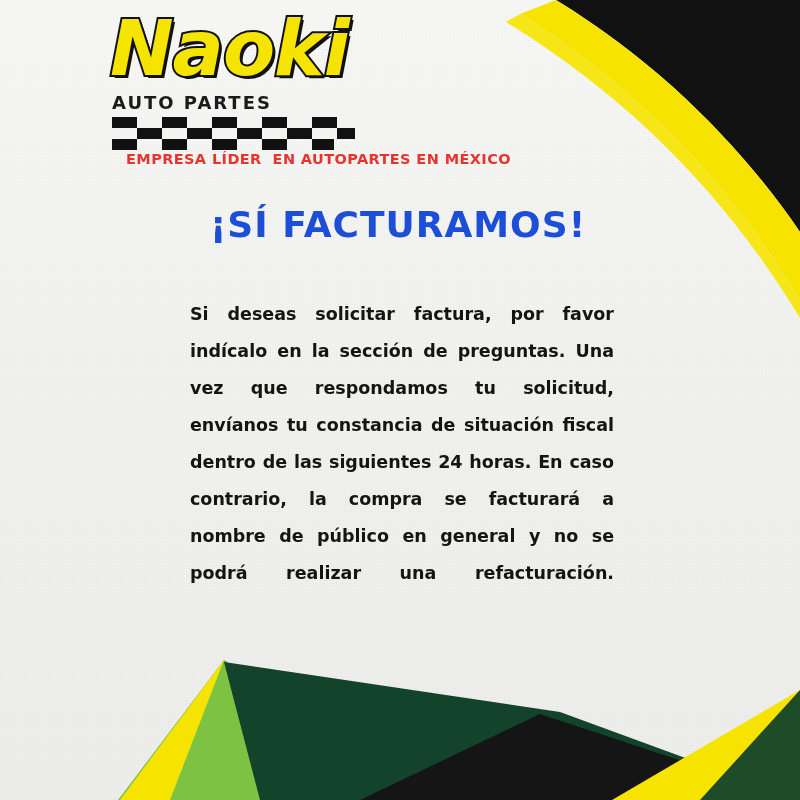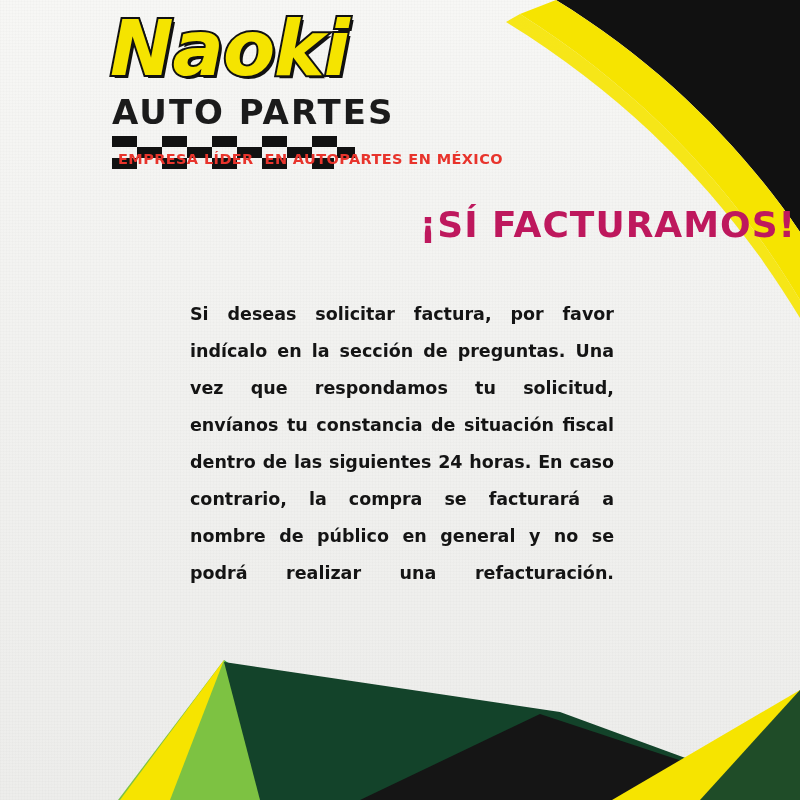--- a/index.html
+++ b/index.html
@@ -55,56 +55,56 @@
     -webkit-text-stroke: 4px #111111;
     paint-order: stroke fill;
     text-shadow: 3px 3px 0 #111111;
     margin: 0;
     padding: 0 0 0 22px;
   }
 
   .logo-sub {
     font-family: "DejaVu Sans", sans-serif;
     font-weight: bold;
-    font-size: 34px;
+    font-size: 18px;
     letter-spacing: 2px;
     color: #1b1b1b;
     margin: 2px 0 0 24px;
   }
 
   .checker {
     margin: 4px 0 0 24px;
     width: 250px;
     height: 34px;
   }
 
   .tagline {
     position: absolute;
-    left: 118px;
+    left: 126px;
     top: 151px;
     font-family: "DejaVu Sans", sans-serif;
     font-weight: bold;
     font-size: 14.5px;
     letter-spacing: 0.4px;
     color: #e8342c;
     white-space: pre;
   }
 
   
   .headline {
     position: absolute;
     left: 0;
     right: 4px;
     top: 204px;
-    text-align: right;
+    text-align: center;
     font-family: "DejaVu Sans", sans-serif;
     font-weight: bold;
     font-size: 36px;
     letter-spacing: 1px;
-    color: #be185d;
+    color: #1d4ed8;
   }
 
   
   .body-text {
     position: absolute;
     left: 190px;
     top: 288px;
     width: 424px;
     font-family: "DejaVu Sans", sans-serif;
     font-weight: bold;

